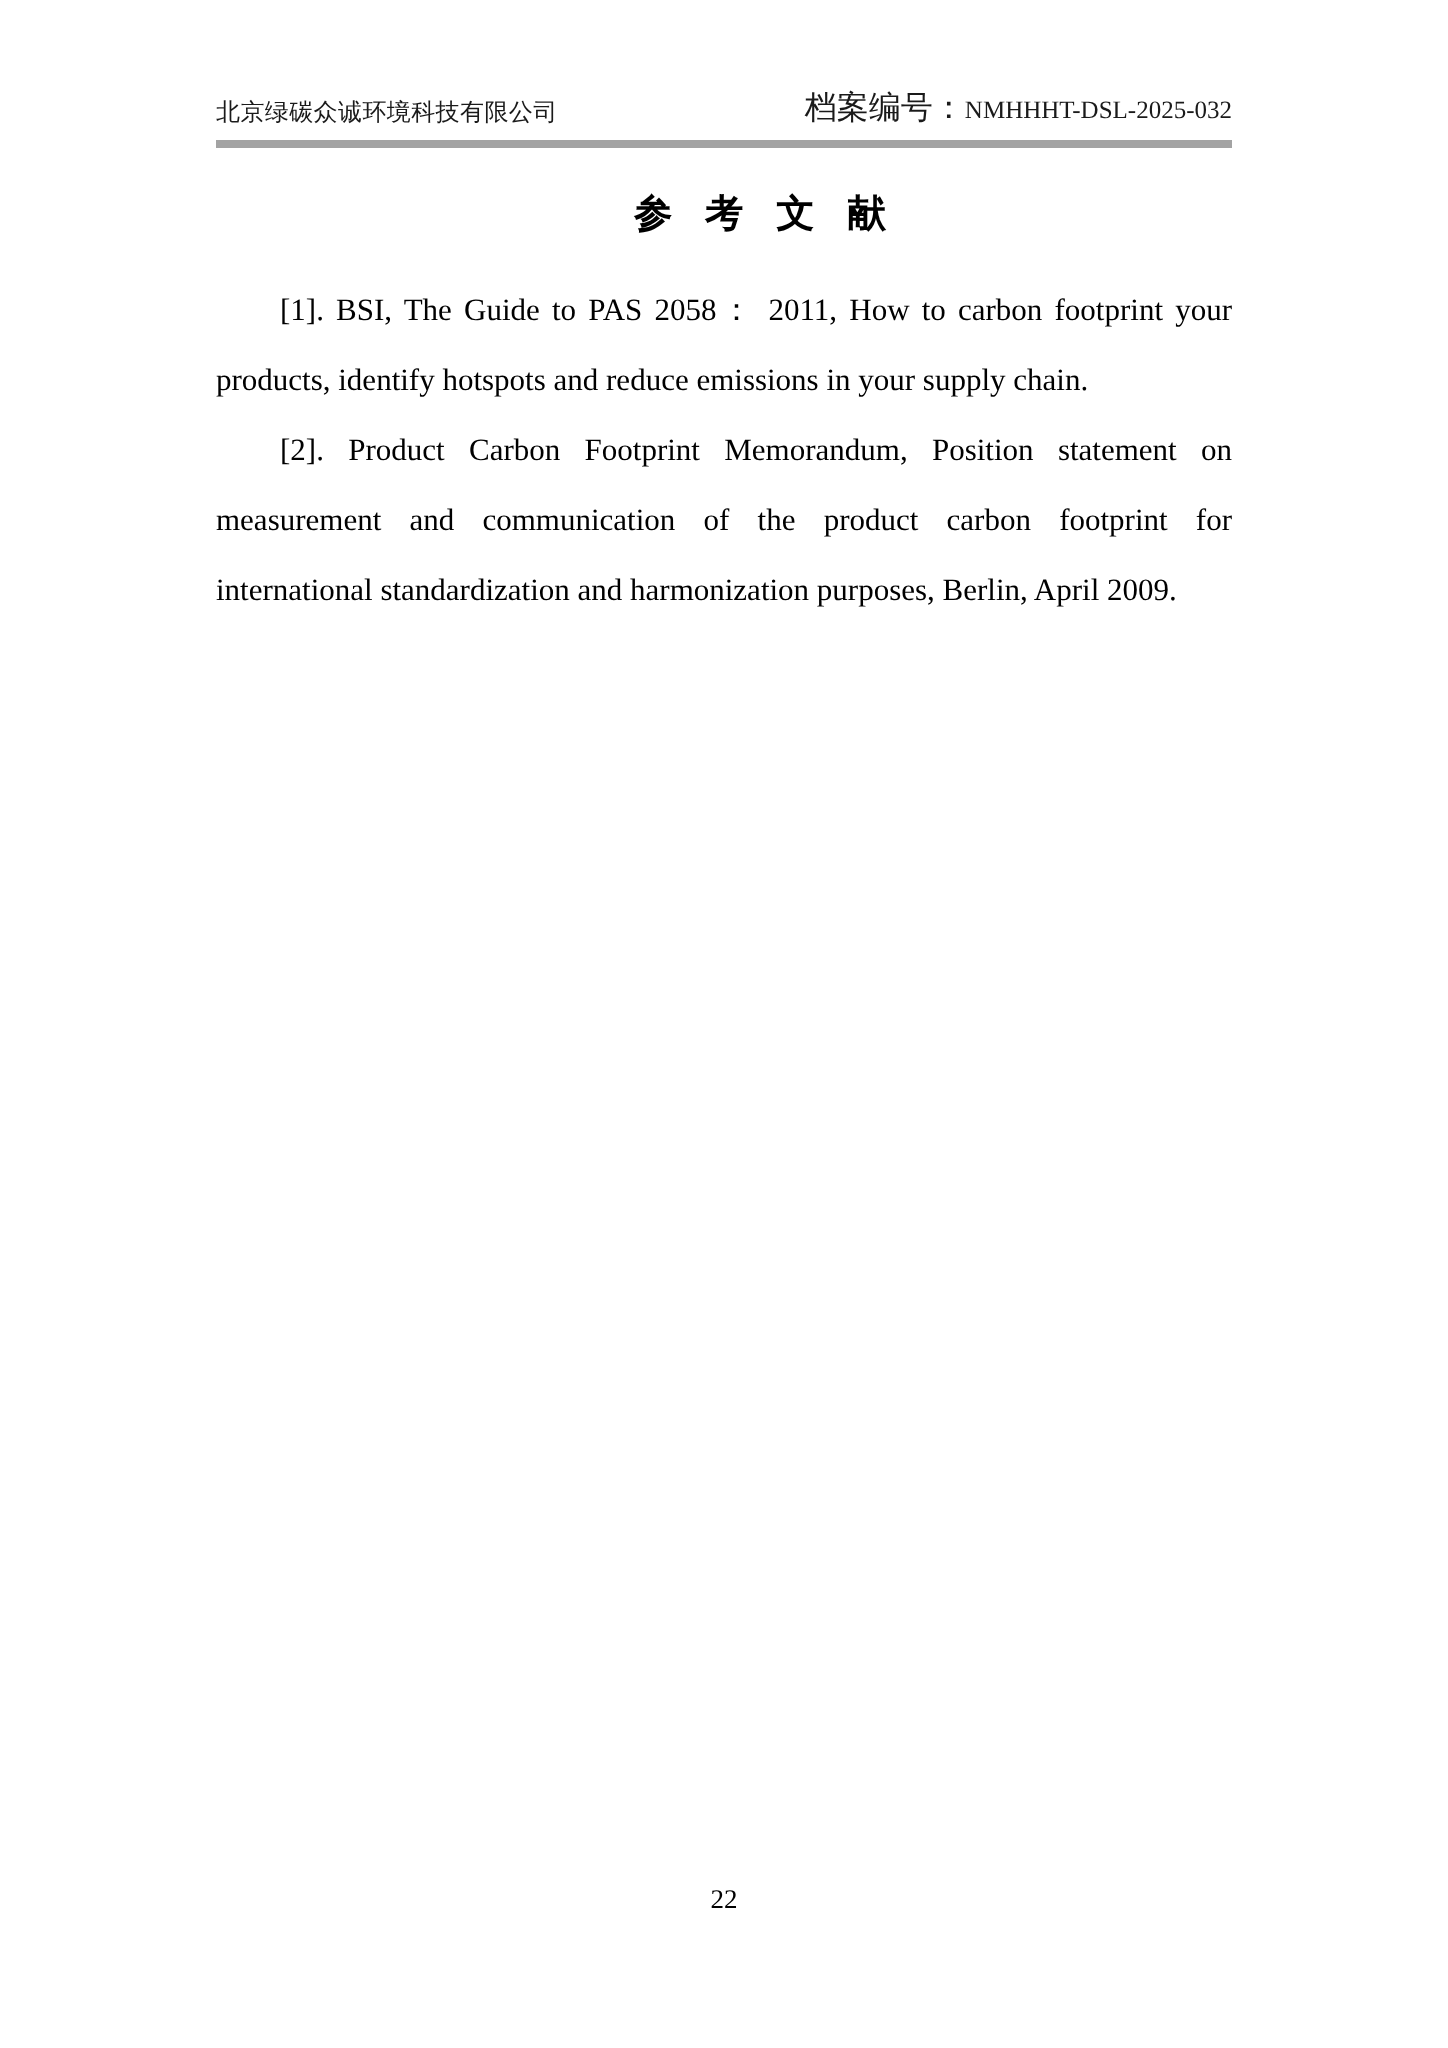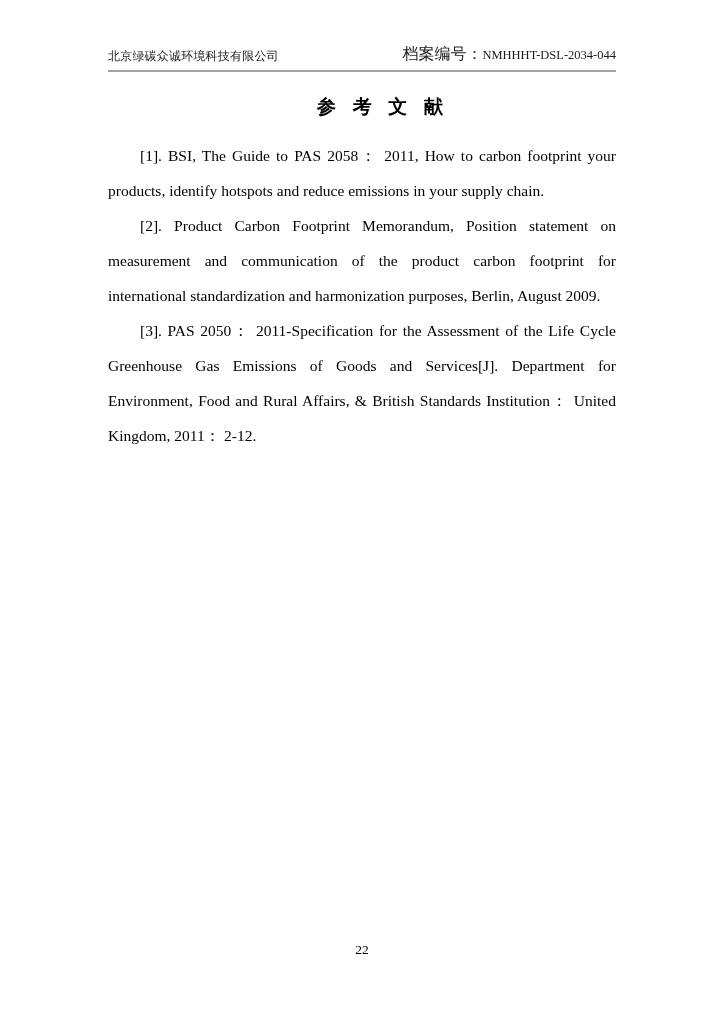--- a/index.html
+++ b/index.html
@@ -23,21 +23,21 @@
     position: absolute;
     left: 108px;
     right: 108px;
     top: 44px;
     display: flex;
     justify-content: space-between;
     align-items: flex-end;
     font-size: 12.5px;
     color: #1a1a1a;
     padding-bottom: 5px;
-    border-bottom: 2px solid #a3a3a3;
+    border-bottom: 4px solid #a3a3a3;
   }
   .header-left {
     font-family: "DejaVu Sans", sans-serif;
     font-size: 12px;
     letter-spacing: 0.2px;
     white-space: nowrap;
   }
   .header-right {
     font-family: "Liberation Serif", serif;
     font-size: 12.5px;
@@ -88,27 +88,26 @@
   }
 </style>
 </head>
 <body>
 
 <div class="page">
 
   <div class="header">
     <div class="header-left">北京绿碳众诚环境科技有限公司</div>
     <div class="header-right">
-      <span class="label">档案编号：</span><span>NMHHHT-DSL-2034-044</span>
+      <span class="label">档案编号：</span><span>NMHHHT-DSL-2025-032</span>
     </div>
   </div>
 
   <div class="doc-title">参 考 文 献</div>
 
   <div class="content">
     <p class="ref-para">[1]. BSI, The Guide to PAS 2058： 2011, How to carbon footprint your products, identify hotspots and reduce emissions in your supply chain.</p>
-    <p class="ref-para">[2]. Product Carbon Footprint Memorandum, Position statement on measurement and communication of the product carbon footprint for international standardization and harmonization purposes, Berlin, August 2009.</p>
-    <p class="ref-para">[3]. PAS 2050： 2011-Specification for the Assessment of the Life Cycle Greenhouse Gas Emissions of Goods and Services[J]. Department for Environment, Food and Rural Affairs, &amp; British Standards Institution： United Kingdom, 2011： 2-12.</p>
+    <p class="ref-para">[2]. Product Carbon Footprint Memorandum, Position statement on measurement and communication of the product carbon footprint for international standardization and harmonization purposes, Berlin, April 2009.</p>
   </div>
 
   <div class="page-number">22</div>
 
 </div>
 
 </body></html>

